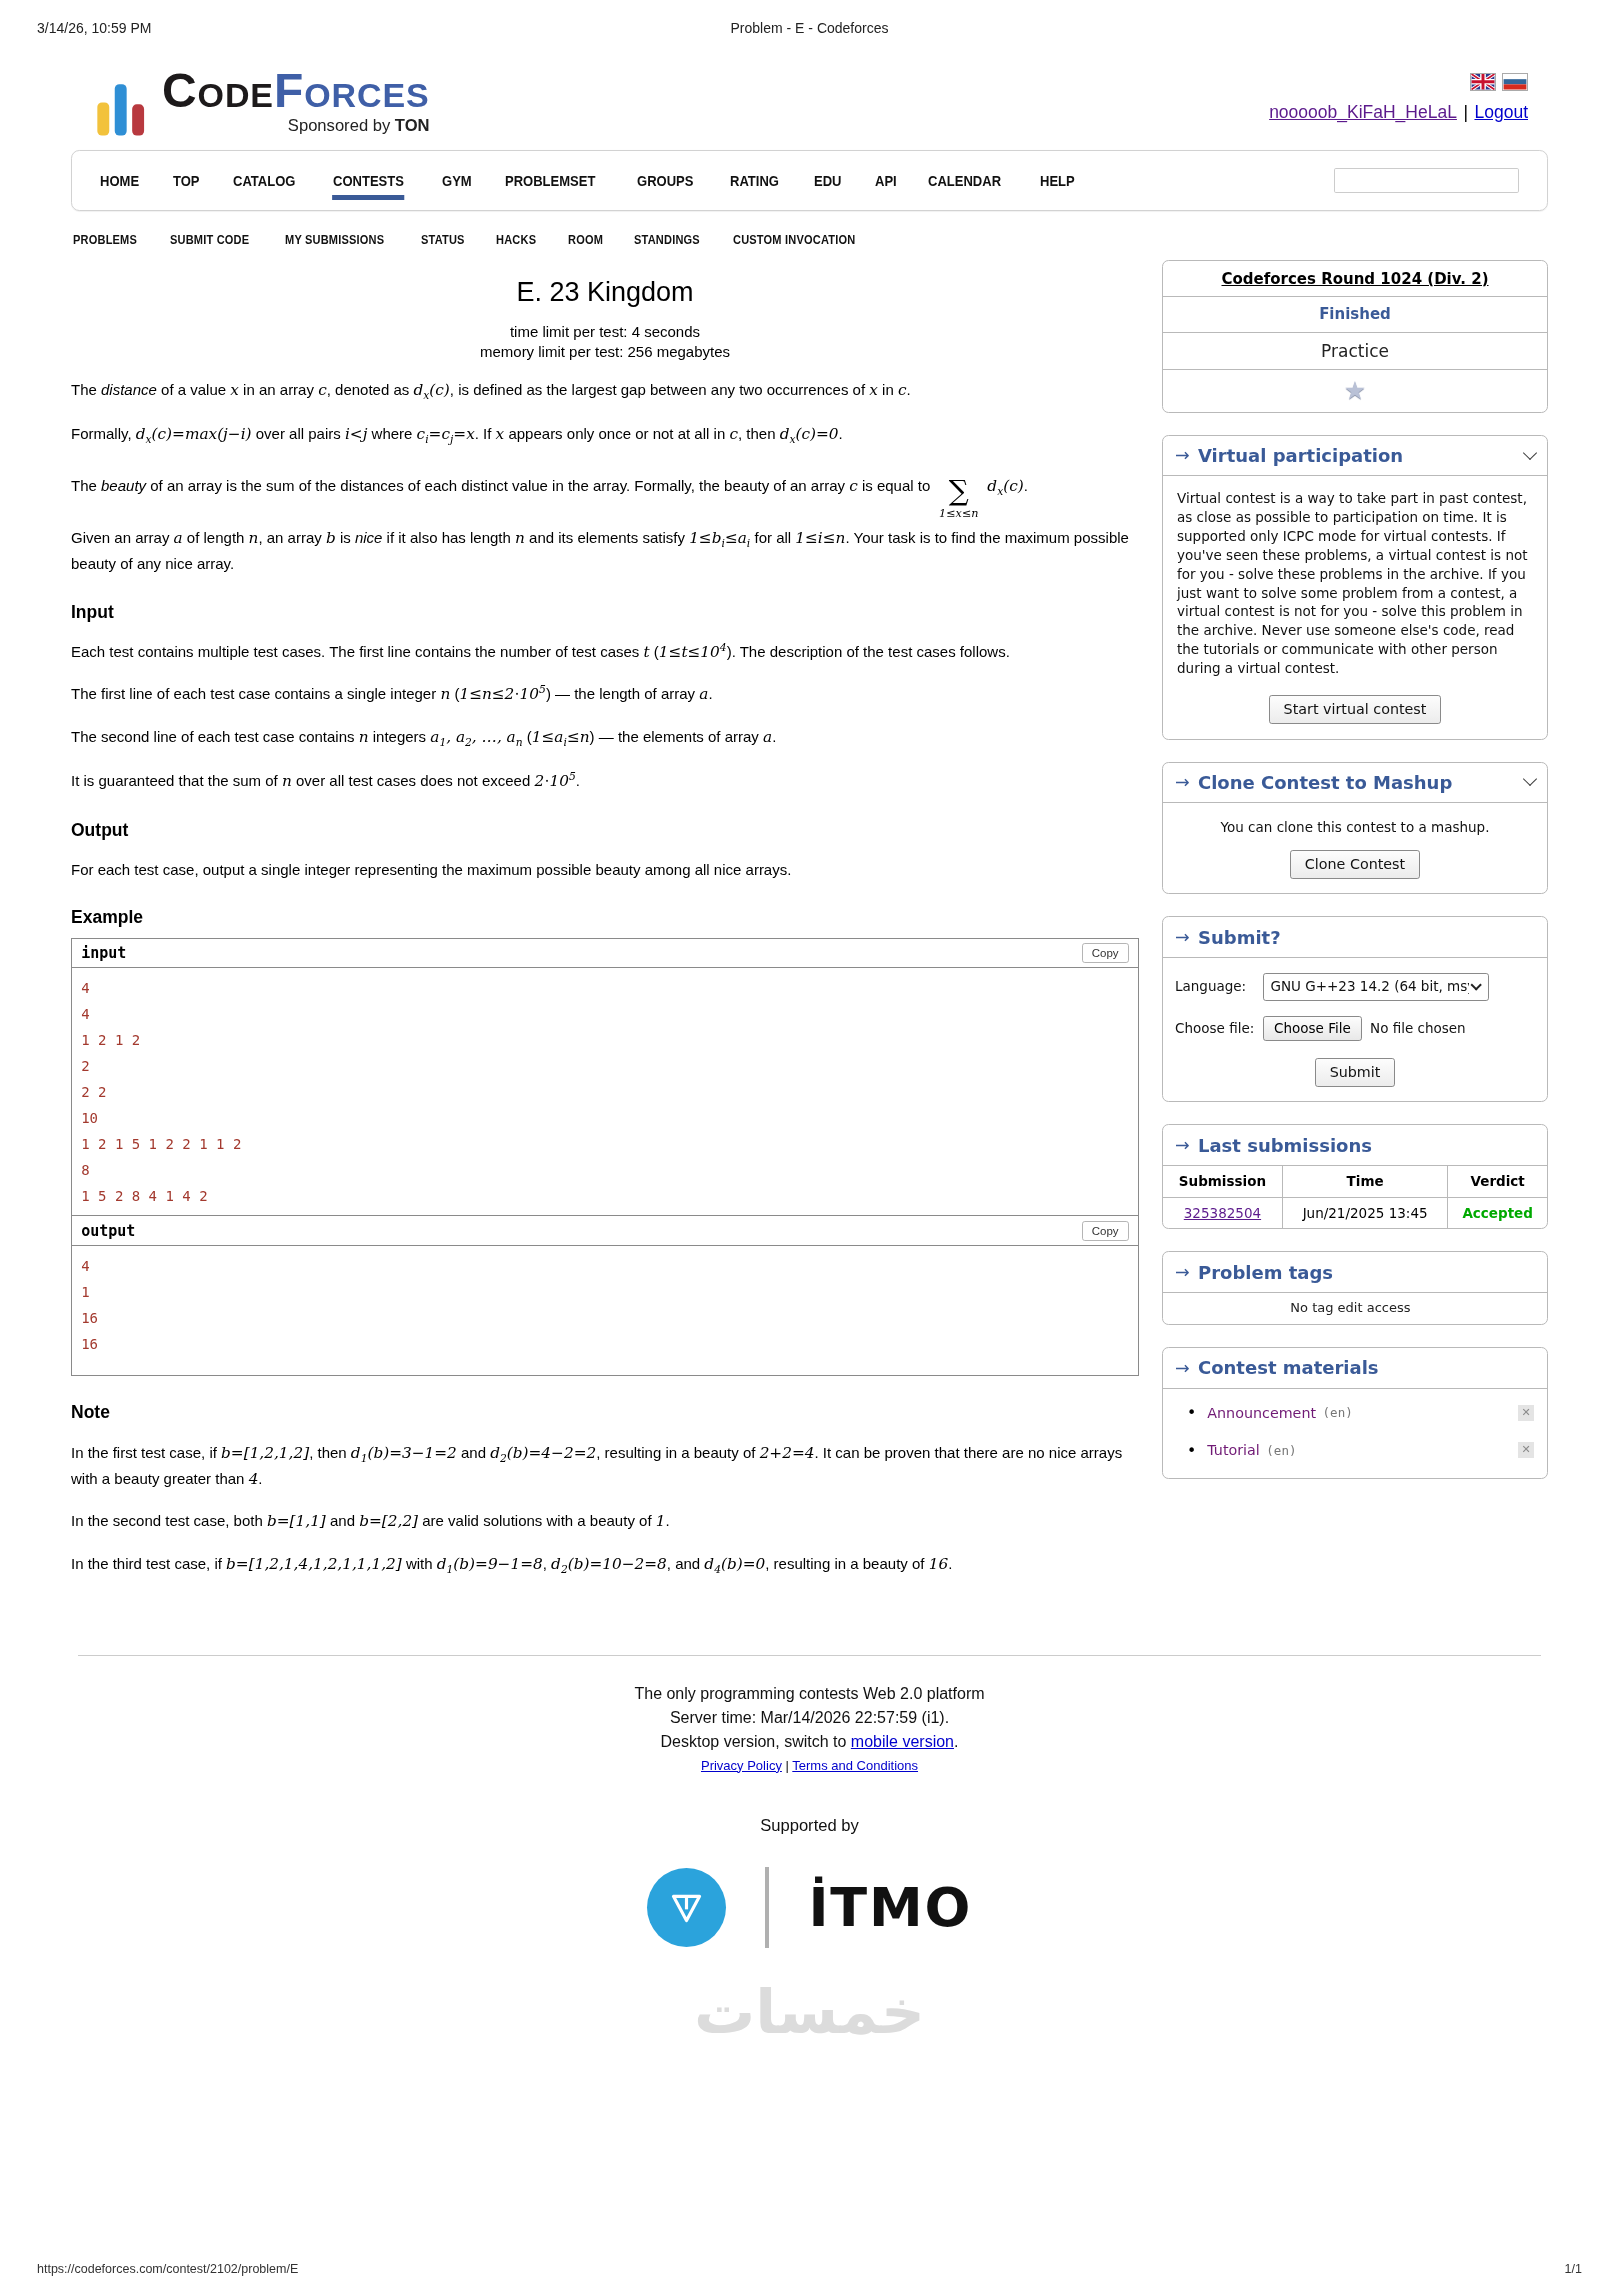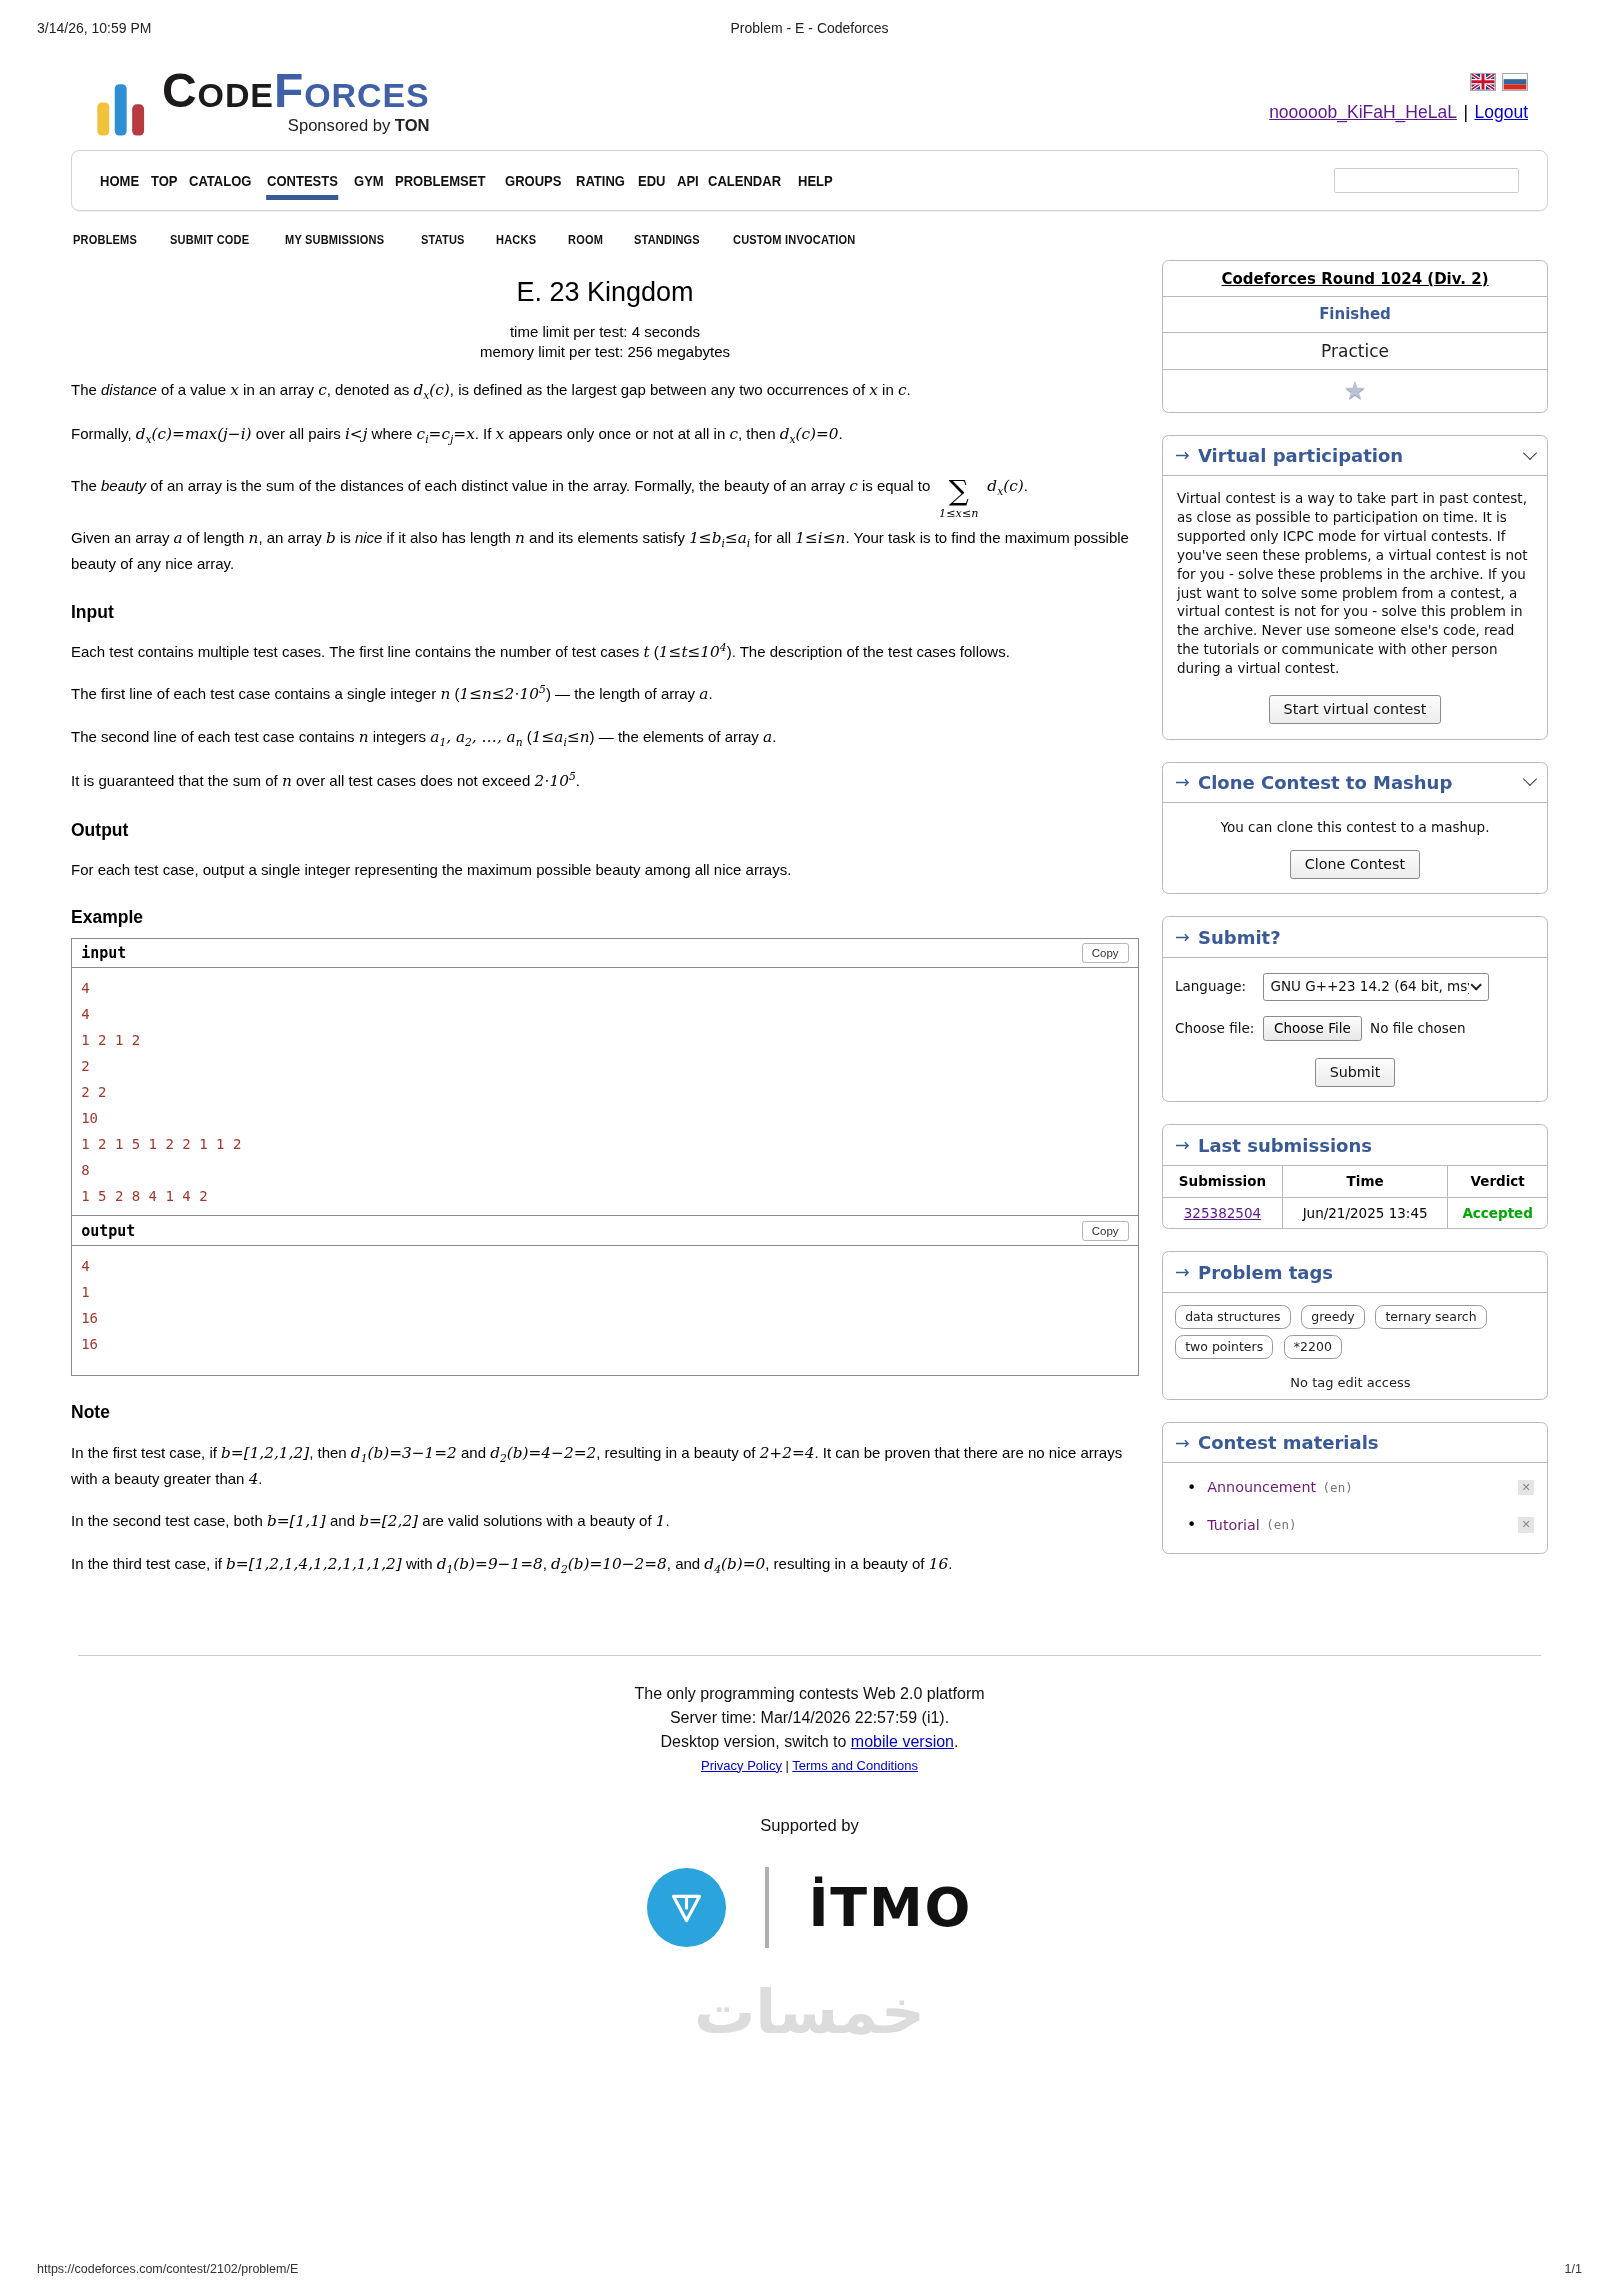--- a/index.html
+++ b/index.html
@@ -30,21 +30,21 @@
   .user-area{display:flex;flex-direction:column;align-items:flex-end;margin-top:7.4px;}
   .flags{display:flex;gap:6.5px;}
   .flag{border:0.9px solid #aaa;display:block;}
   .user-links{margin-top:11px;font-size:17.5px;}
   .user-links .username{color:var(--visited-link);}
   .user-links .sep{margin:0 6.5px;color:#000;}
   .user-links .logout{color:var(--link);}
   
   .main-nav{margin-top:9.2px;border:0.9px solid #d2d2d2;border-radius:8.3px;height:61px;
             display:flex;align-items:center;padding:0 28px;box-shadow:0 0.9px 0.9px rgba(0,0,0,.06);}
-  .nav-list{display:flex;gap:7px;align-items:center;list-style:none;margin:0;padding:0;}
+  .nav-list{display:flex;gap:29px;align-items:center;list-style:none;margin:0;padding:0;}
   .nav-link{position:relative;font-weight:bold;font-size:14.8px;letter-spacing:0px;color:#111;
             text-decoration:none;transform:scaleX(.88);transform-origin:left;display:inline-block;}
   .nav-link.active::after{content:"";position:absolute;left:-0.9px;right:-0.9px;bottom:-11px;height:4.6px;background:#3a5a97;}
   .nav-search{margin-left:auto;width:185px;height:25px;border:0.9px solid #ccc;border-radius:1.8px;font-size:13px;padding:0 5.5px;}
   
   .sub-nav{display:flex;gap:28px;margin-top:22px;padding-left:1.8px;}
   .subnav-link{font-weight:bold;font-size:12px;color:#111;text-decoration:none;letter-spacing:0.2px;
                transform:scaleX(.92);transform-origin:left;display:inline-block;}
   
   .columns{display:flex;gap:23px;margin-top:13px;align-items:flex-start;}
@@ -350,27 +350,20 @@
             </tr>
           </tbody>
         </table>
       </div>
 
       <div class="sidebox">
         <div class="caption">
           <span class="arrow">→</span>
           <span class="cap-text">Problem tags</span>
         </div>
-        <div class="tags-body">
-          <span class="tag-pill">data structures</span>
-          <span class="tag-pill">greedy</span>
-          <span class="tag-pill">ternary search</span>
-          <span class="tag-pill">two pointers</span>
-          <span class="tag-pill">*2200</span>
-        </div>
         <div class="tag-note">No tag edit access</div>
       </div>
 
       <div class="sidebox">
         <div class="caption">
           <span class="arrow">→</span>
           <span class="cap-text">Contest materials</span>
         </div>
         <ul class="materials-list">
           <li>

